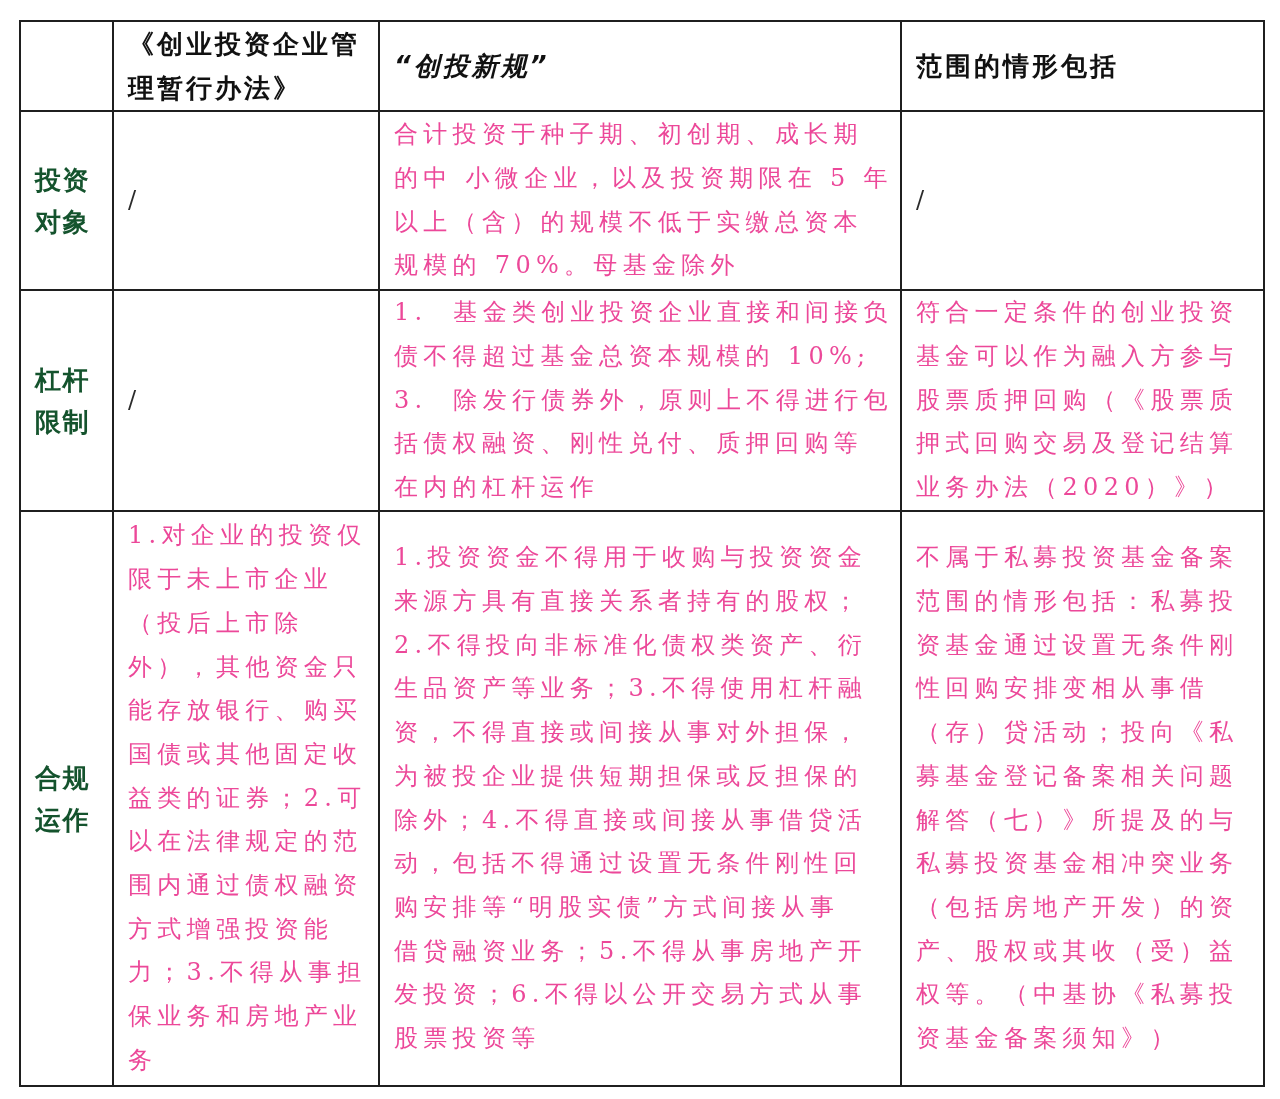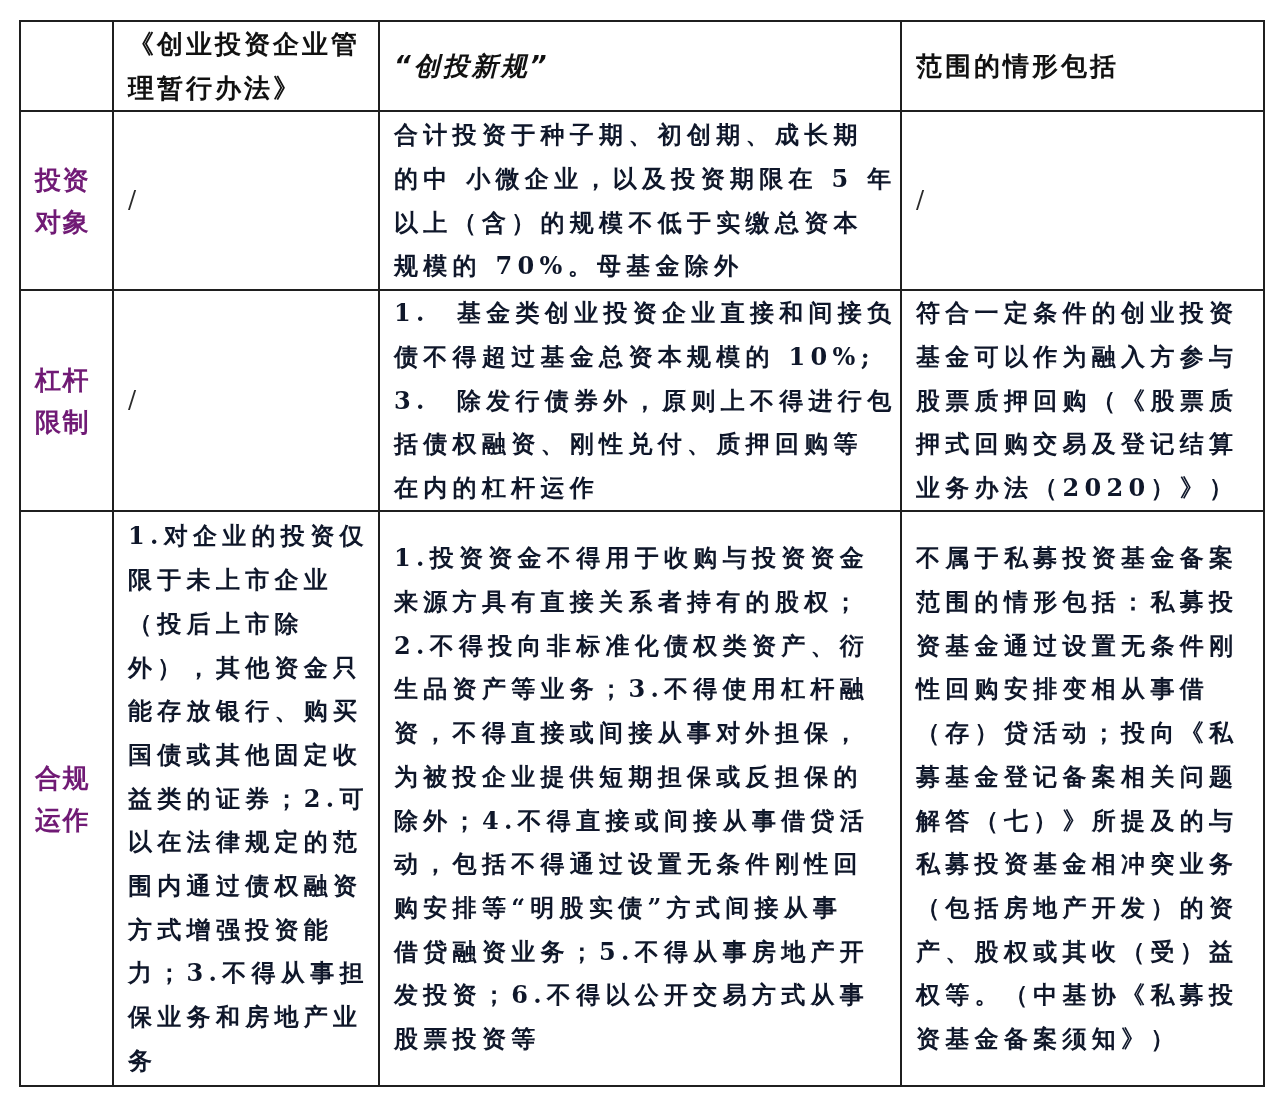--- a/index.html
+++ b/index.html
@@ -35,40 +35,40 @@
     tr.r-head { height: 88px; }
     tr.r-1 { height: 179px; }
     tr.r-2 { height: 221px; }
     tr.r-3 { height: 575px; }
 
     .txt {
       white-space: pre;
       font-size: 24px;
       line-height: 43.7px;
       letter-spacing: 5.3px;
-      font-weight: bold;
-      color: #0f172a;
+      font-weight: normal;
+      color: #ec4899;
     }
     .hdr {
       white-space: pre;
       font-family: "DejaVu Sans", "Liberation Sans", sans-serif;
       font-size: 26px;
       line-height: 44px;
       letter-spacing: 3px;
       font-weight: bold;
       color: #111111;
     }
     .lbl {
       white-space: pre;
       font-family: "DejaVu Sans", "Liberation Sans", sans-serif;
       font-size: 26px;
       line-height: 42px;
       letter-spacing: 1.5px;
       font-weight: bold;
-      color: #701a75;
+      color: #14532d;
     }
     td.label-cell { padding-left: 16px; padding-right: 4px; }
     th.h-col2 { padding-left: 12px; }
     th.h-col3 { padding-left: 12px; font-style: italic; }
     th.h-col4 { padding-left: 14px; }
     .slash {
       font-size: 24px;
       line-height: 43.7px;
       color: #2b2b2b;
       white-space: pre;

